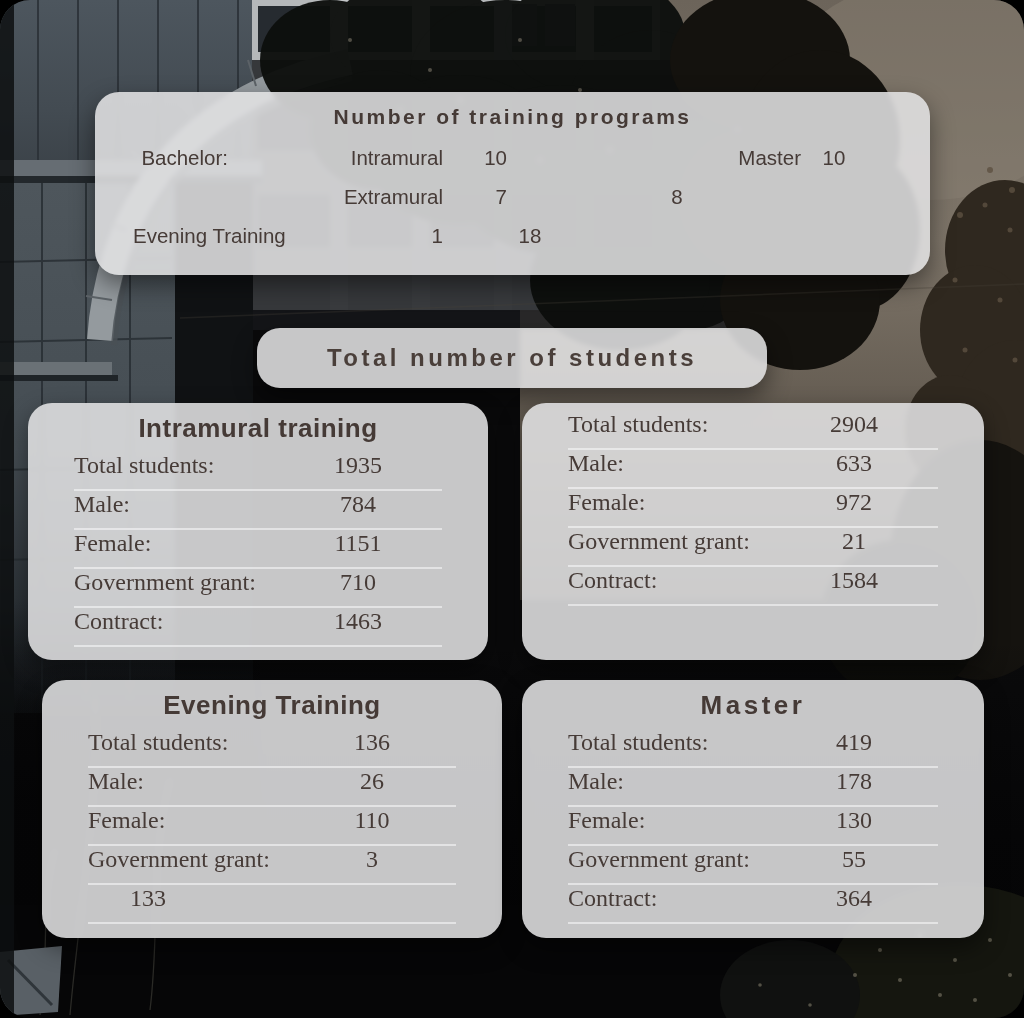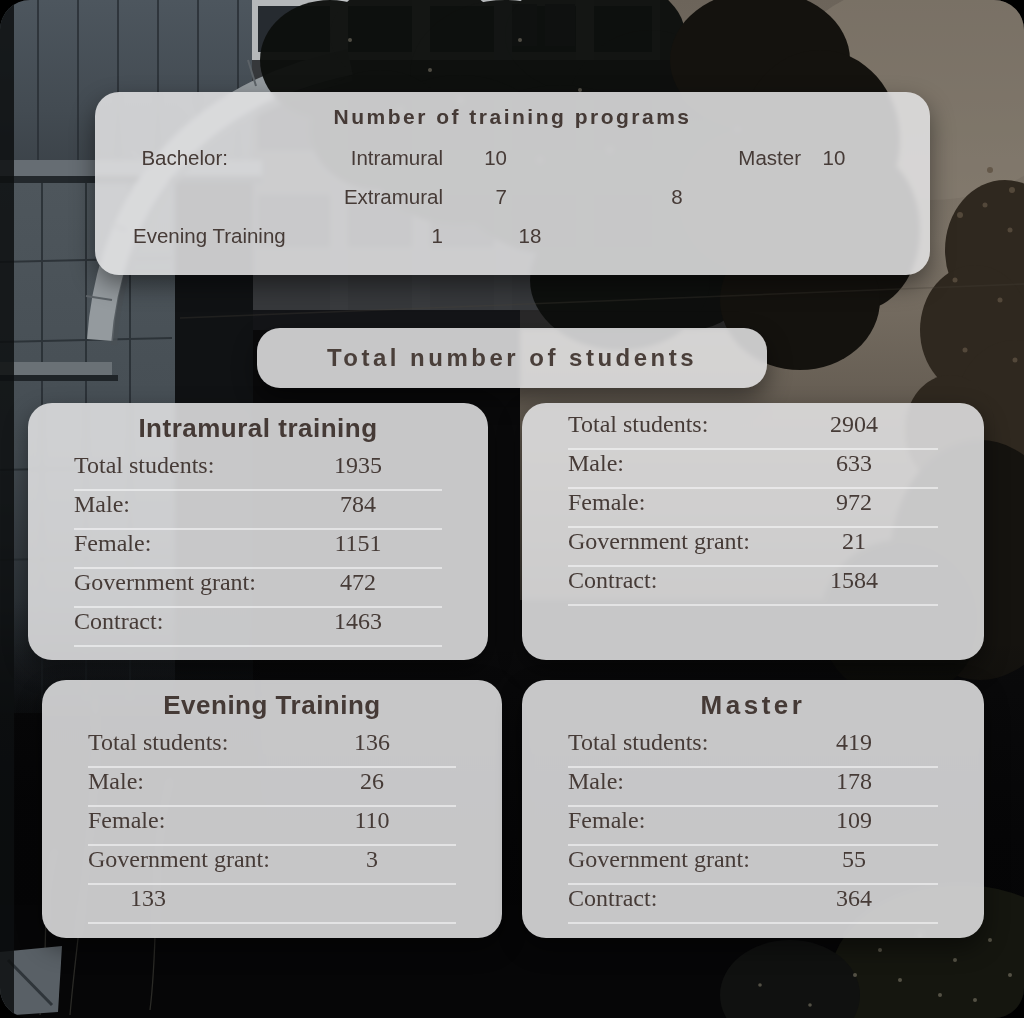--- a/index.html
+++ b/index.html
@@ -272,21 +272,21 @@
       <div class="stat-row">
         <span class="label">Male:</span>
         <span class="value">784</span>
       </div>
       <div class="stat-row">
         <span class="label">Female:</span>
         <span class="value">1151</span>
       </div>
       <div class="stat-row">
         <span class="label">Government grant:</span>
-        <span class="value">472</span>
+        <span class="value">710</span>
       </div>
       <div class="stat-row">
         <span class="label">Contract:</span>
         <span class="value">1463</span>
       </div>
     </div>
   </section>
 
   <section class="glass stat-card card-b">
     <div class="stat-rows">
@@ -344,21 +344,21 @@
       <div class="stat-row">
         <span class="label">Total students:</span>
         <span class="value">419</span>
       </div>
       <div class="stat-row">
         <span class="label">Male:</span>
         <span class="value">178</span>
       </div>
       <div class="stat-row">
         <span class="label">Female:</span>
-        <span class="value">109</span>
+        <span class="value">130</span>
       </div>
       <div class="stat-row">
         <span class="label">Government grant:</span>
         <span class="value">55</span>
       </div>
       <div class="stat-row">
         <span class="label">Contract:</span>
         <span class="value">364</span>
       </div>
     </div>

